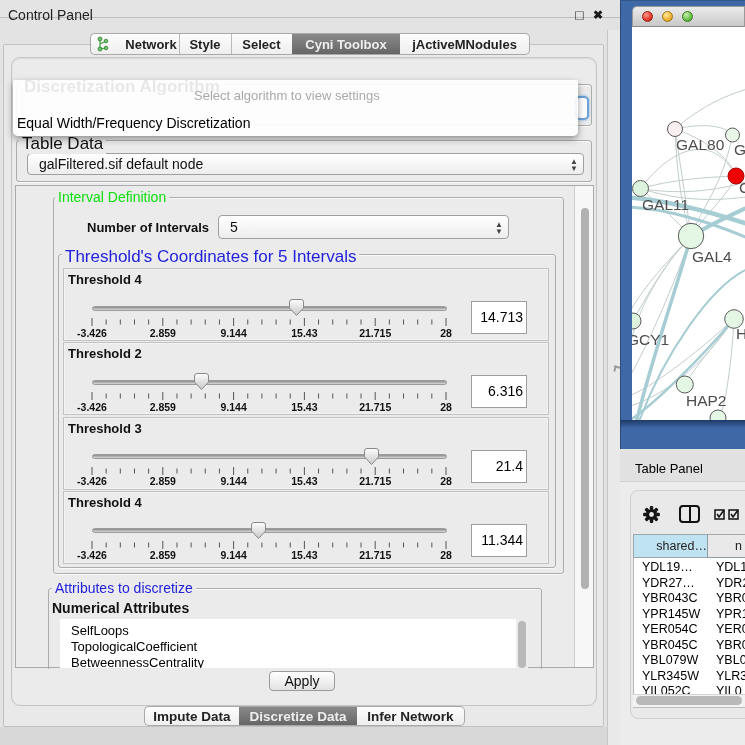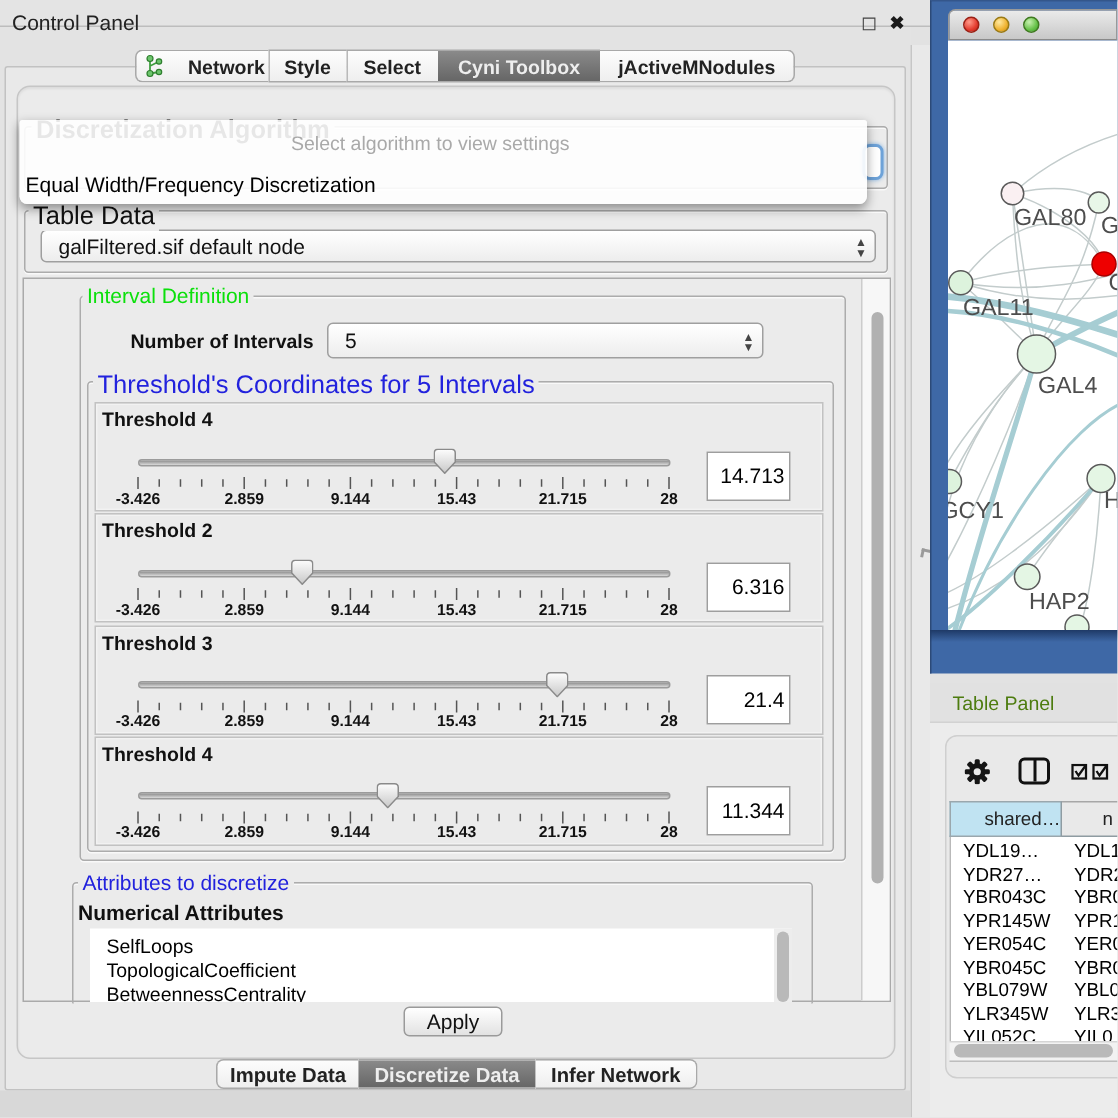--- a/index.html
+++ b/index.html
@@ -47,21 +47,21 @@
 #popup .i1{position:absolute;left:4px;top:19px;font-size:14px;font-weight:bold;color:#000}
 #popup .i2{position:absolute;left:4px;top:35px;font-size:14px;color:#000}
 
 #divider{left:607px;top:30px;width:13px;height:715px;background:#e9e9e9;border-left:1px solid #c6c6c6}
 #bluewin{left:620px;top:0;width:125px;height:449px;background:#3e68a6;border-left:1px solid #2c4a78;border-top:1px solid #34568b}
 #nettitle{left:632px;top:6px;width:113px;height:21px;background:linear-gradient(#ebebeb,#c8c8c8);border:1px solid #999;border-bottom-color:#8a8a8a;border-radius:5px 0 0 0}
 .light{position:absolute;top:4px;width:11px;height:11px;border-radius:50%}
 #canvas{left:632px;top:27px;width:113px;height:393px;background:#fff}
 #canshadow{left:620px;top:420px;width:125px;height:8px;background:linear-gradient(#1e3966,rgba(62,104,166,0))}
 #tphdr{left:620px;top:455px;width:125px;height:27px;background:#e1e1e1;border-bottom:1px solid #d2d2d2}
-#tphdr span{position:absolute;left:15px;top:6px;font-size:13px;color:#4d7c0f}
+#tphdr span{position:absolute;left:15px;top:6px;font-size:13px;color:#000000}
 #rightbg{left:620px;top:482px;width:125px;height:263px;background:#ececec}
 #tablebox{left:630px;top:490px;width:130px;height:229px;background:#e9e9e9;border:1px solid #cfcfcf;border-radius:8px 0 0 8px}
 #thead1{left:633px;top:534px;width:75px;height:24px;background:#c0e3f2;border:1px solid #9aa7ad;border-right:1px solid #8f9ca2;font-size:12.5px;color:#222;text-align:right;line-height:23px}
 #thead2{left:708px;top:534px;width:37px;height:24px;background:#e9e9e9;border-top:1px solid #a7a7a7;border-bottom:1px solid #8f9ca2;font-size:12.5px;color:#222;padding-left:27px;line-height:23px;overflow:hidden}
 #tbody{left:633px;top:558px;width:112px;height:136px;background:#fff;overflow:hidden;border-left:1px solid #b9b9b9}
 .trow{position:absolute;font-size:12.5px;color:#000;white-space:nowrap}
 #hsb{left:633px;top:694px;width:112px;height:13px;background:#f2f2f2;border-top:1px solid #d5d5d5}
 #hsbthumb{left:636px;top:696px;width:106px;height:9px;background:#b9b9b9;border-radius:4.5px}
 #tbottom{left:633px;top:707px;width:112px;height:1px;background:#bdbdbd}
 </style></head>

